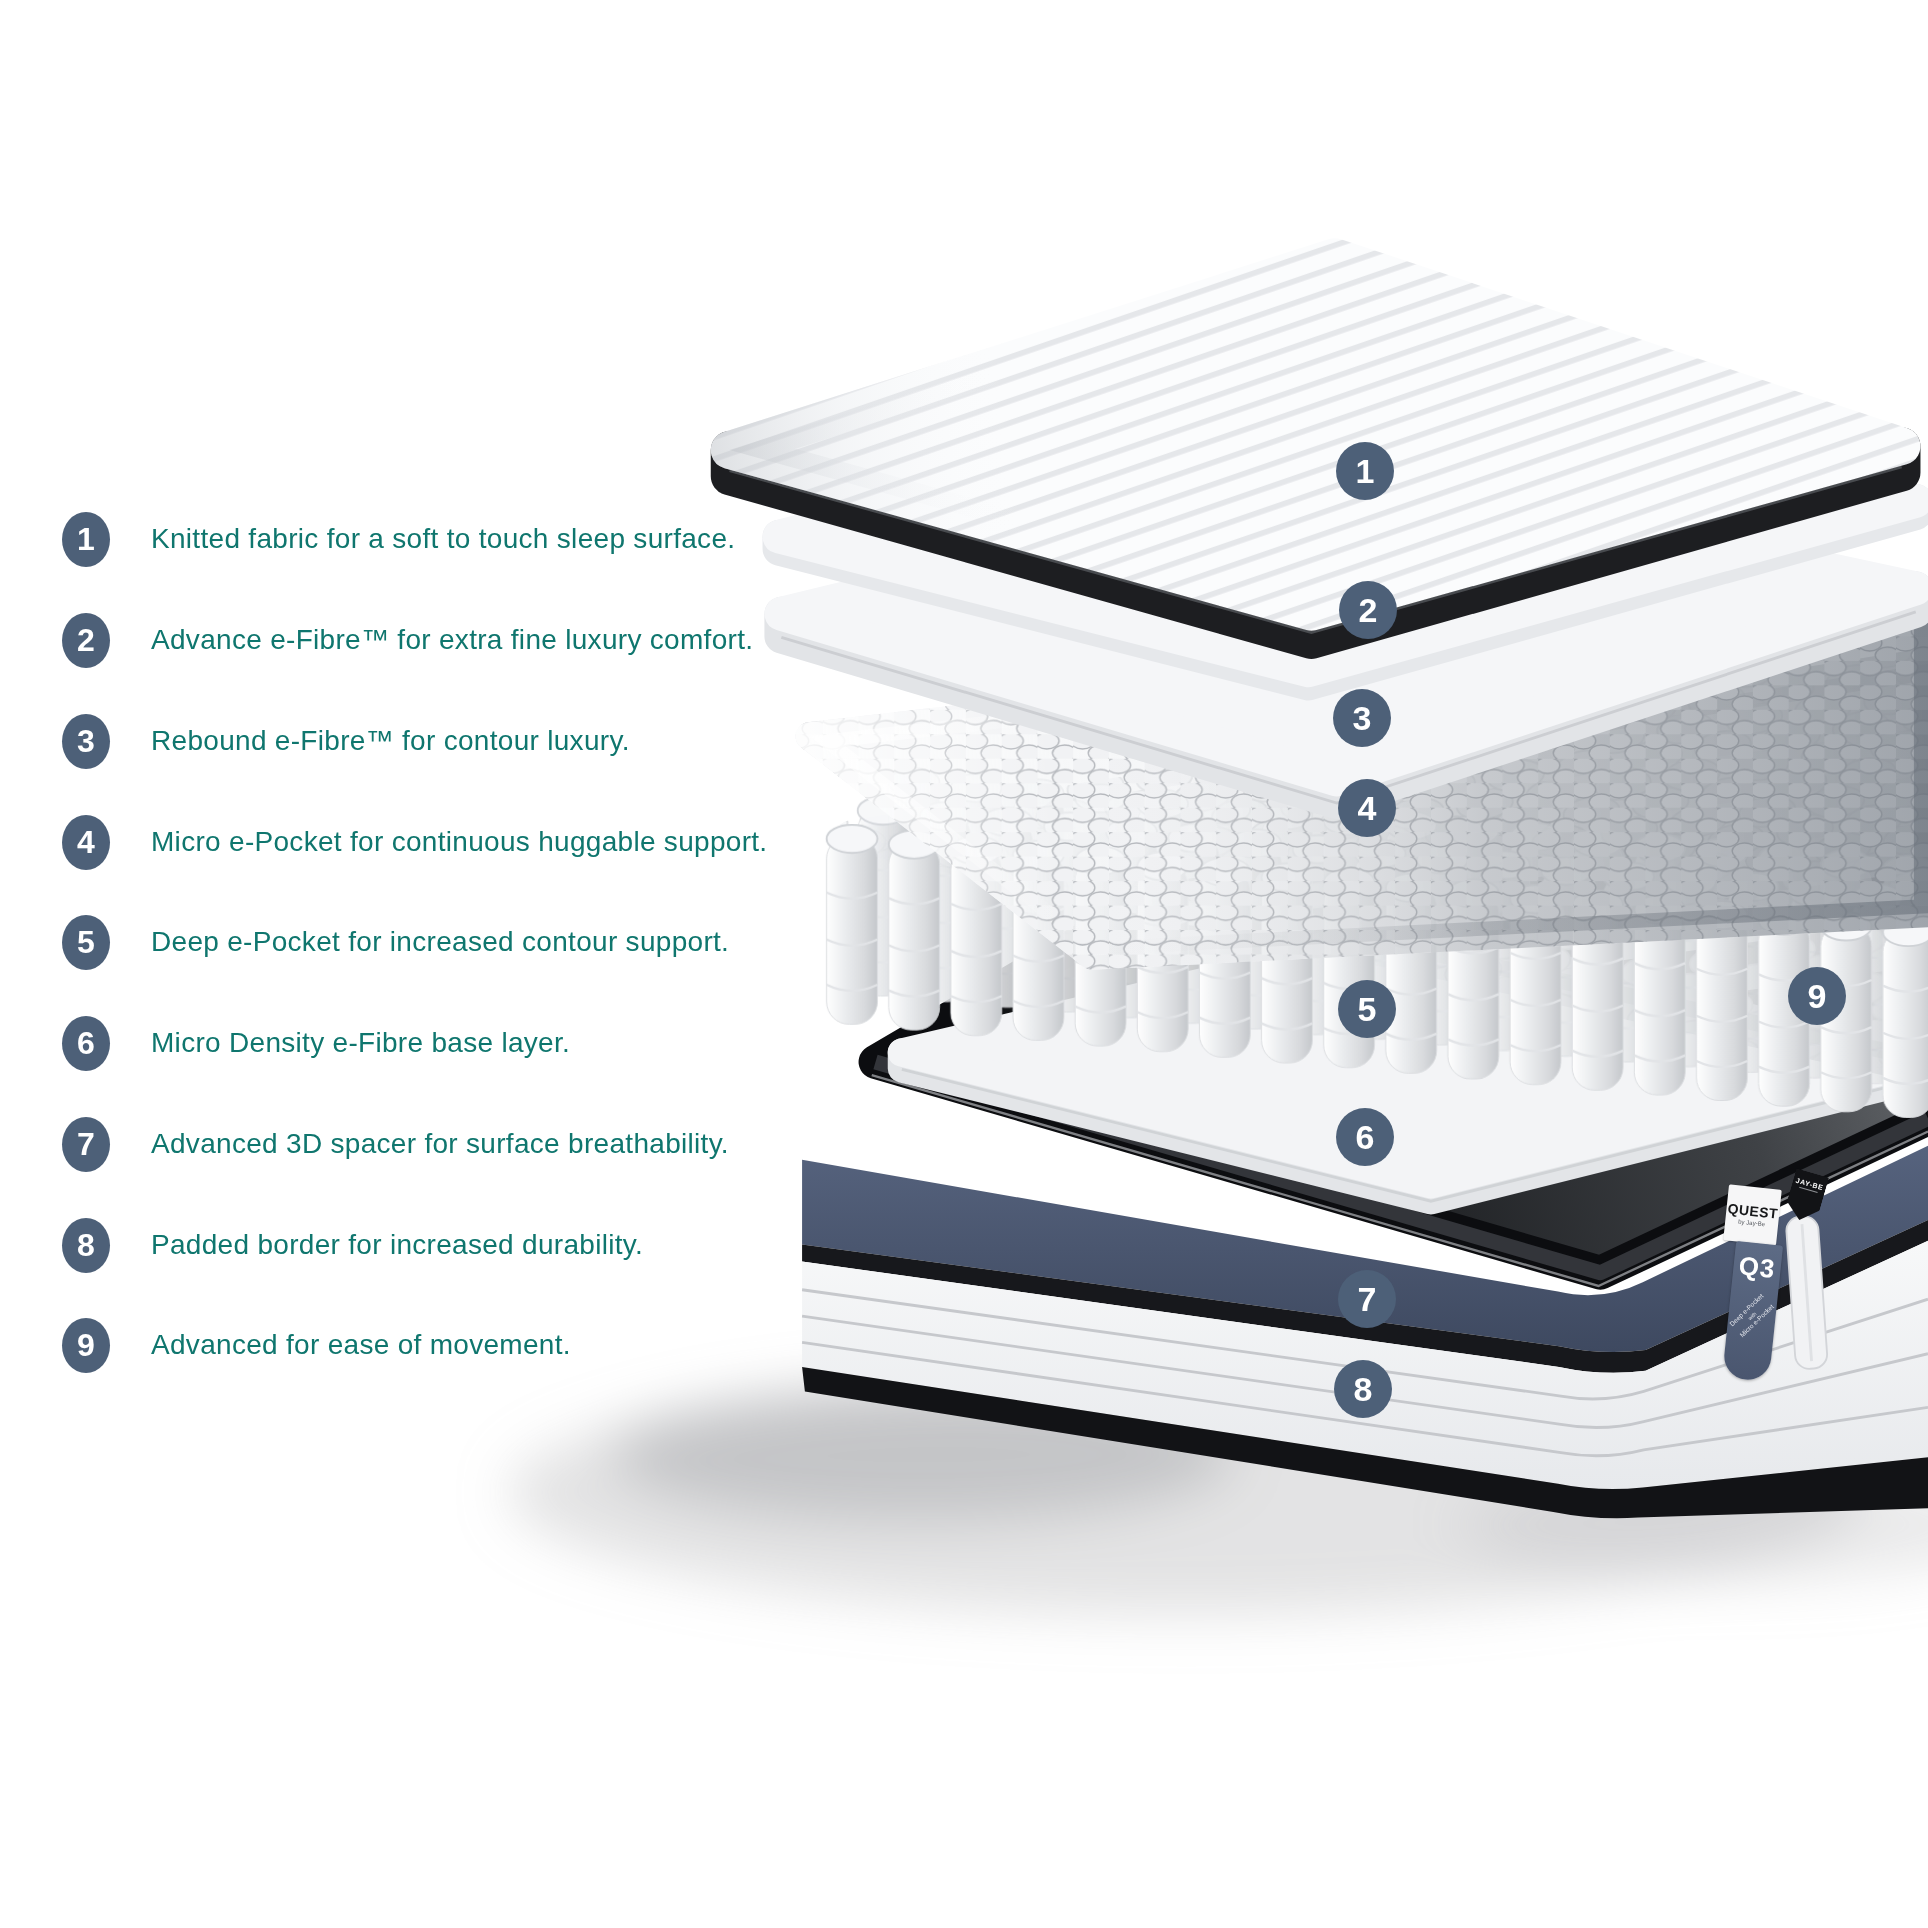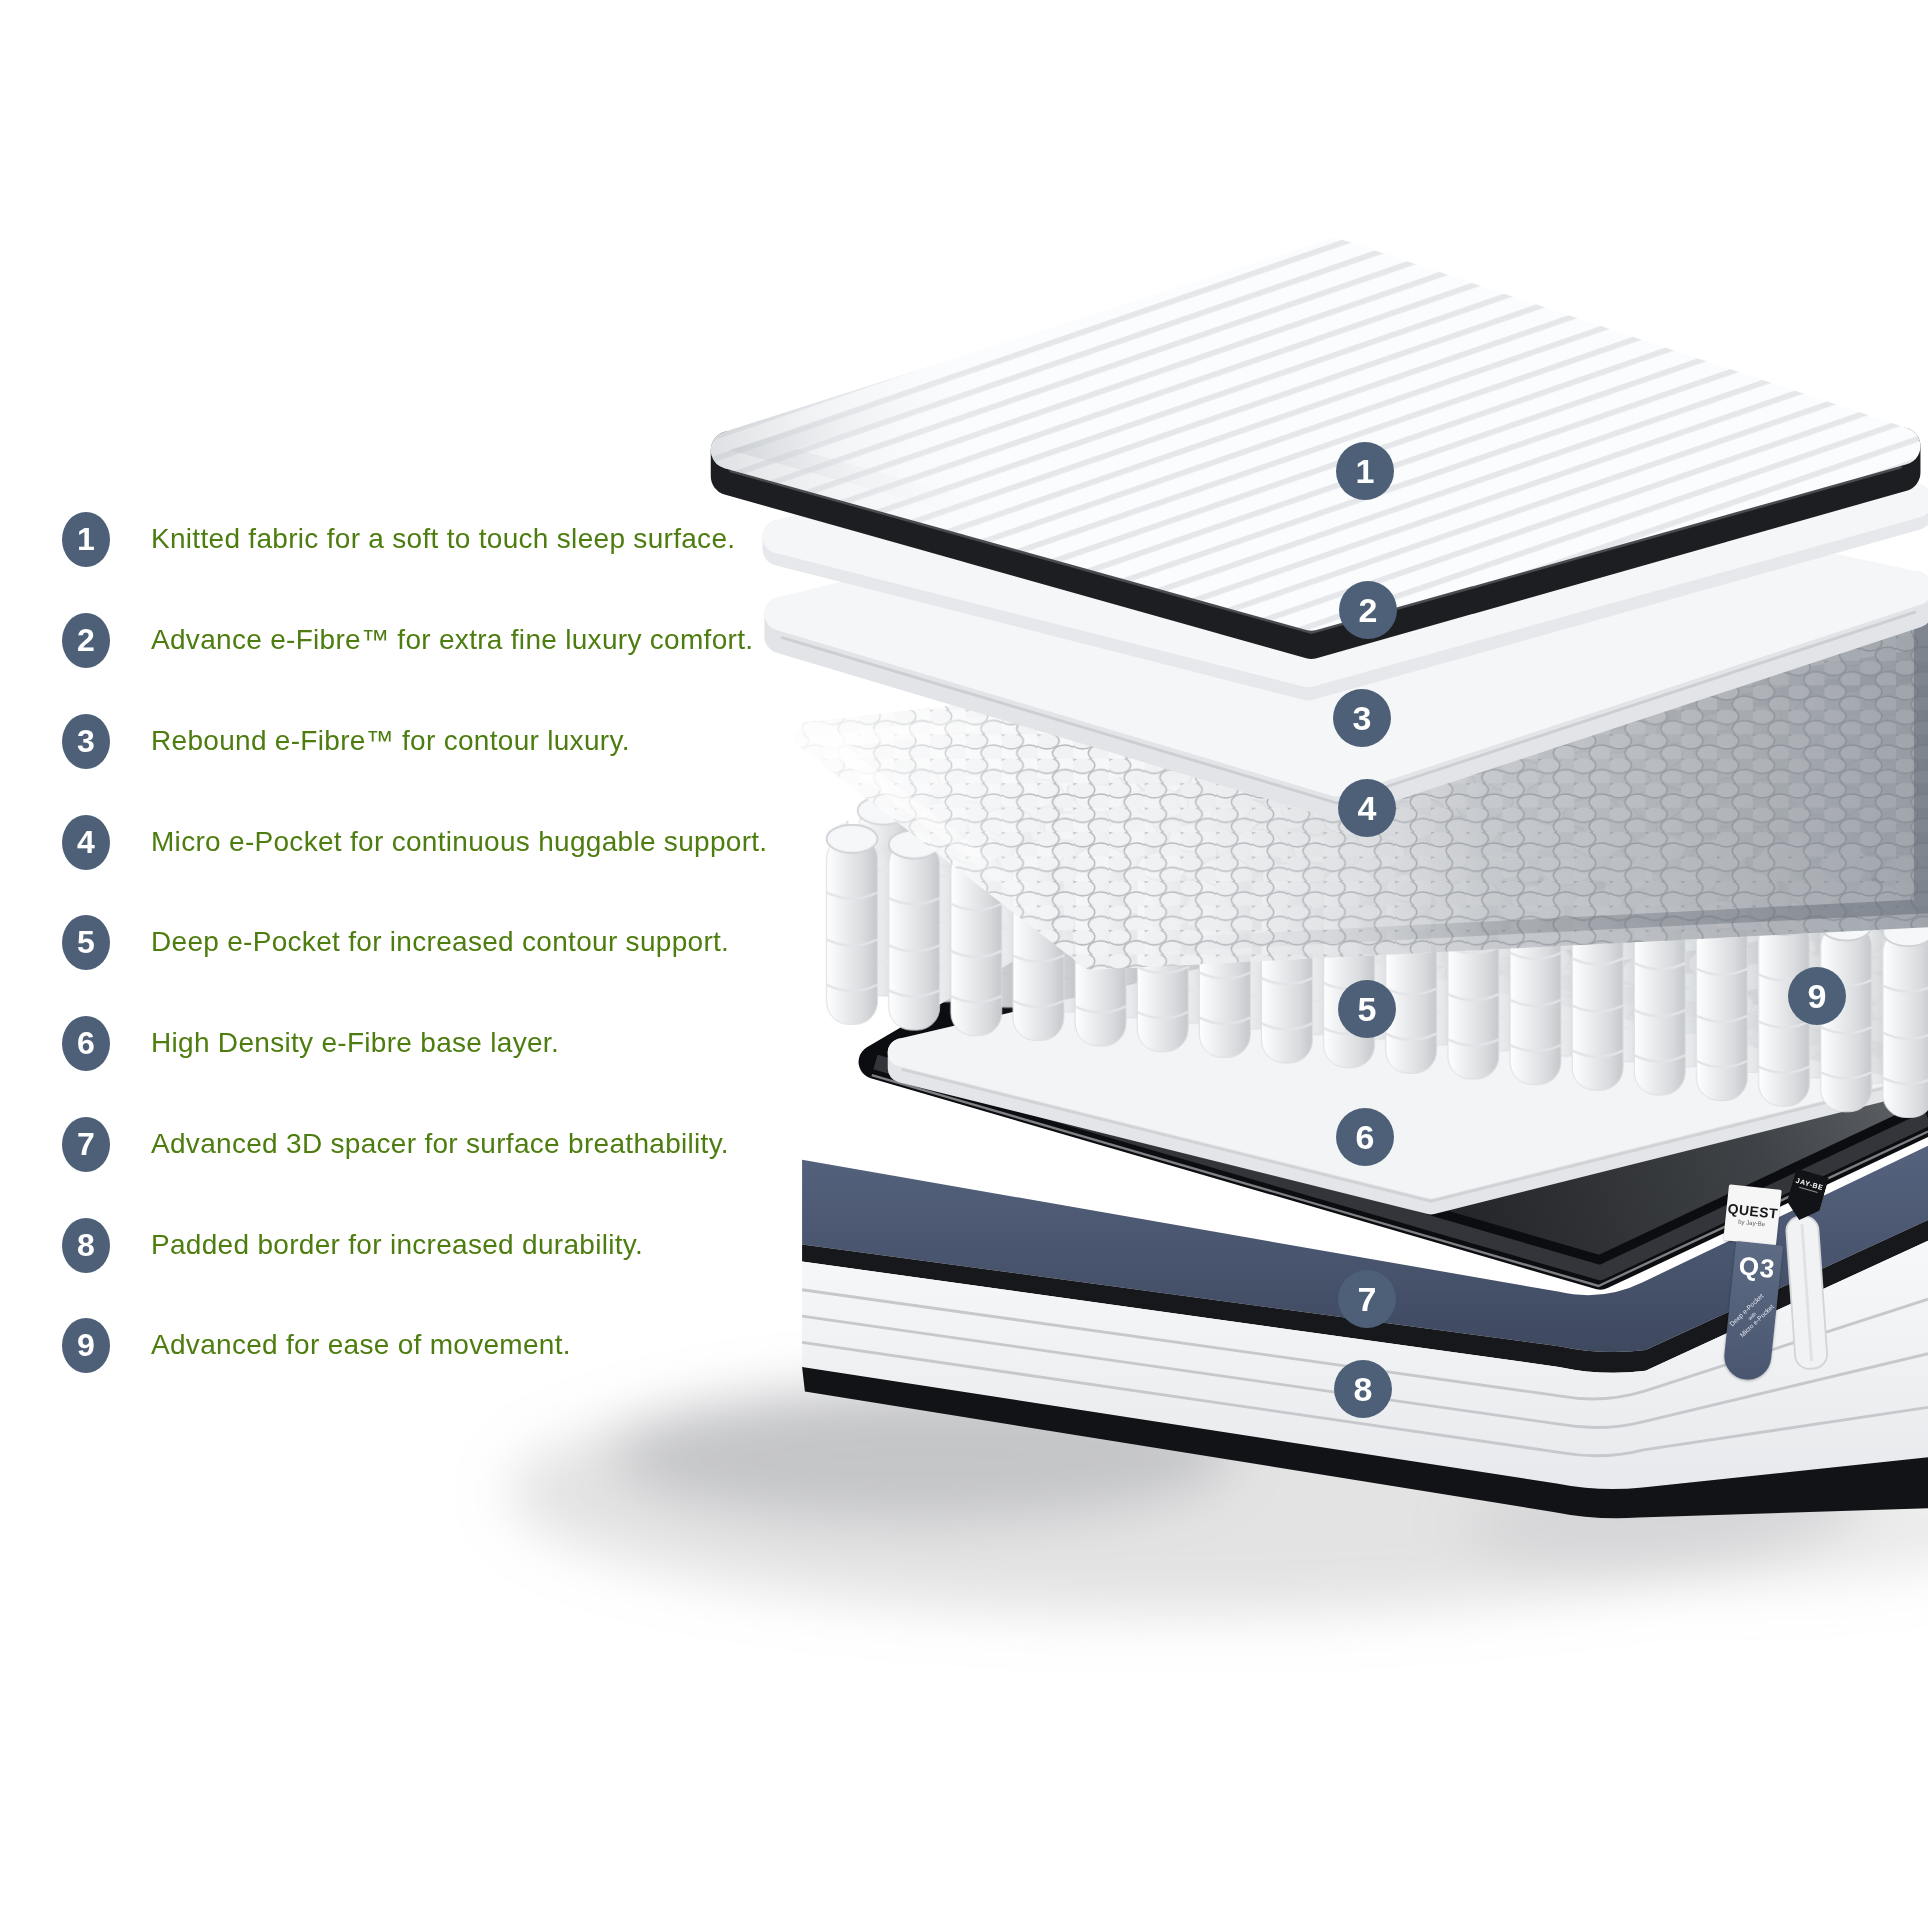--- a/index.html
+++ b/index.html
@@ -4,21 +4,21 @@
 <style>
   html,body{margin:0;padding:0;background:#ffffff;}
   .canvas{position:relative;width:1928px;height:1928px;background:#ffffff;overflow:hidden;
           font-family:"Liberation Sans", sans-serif;}
   svg.scene{position:absolute;left:0;top:0;}
 
   
   .legend-row{position:absolute;left:62px;display:flex;align-items:center;height:56px;}
   .legend-badge{width:48px;height:55px;border-radius:50%;background:#4d6078;color:#fff;
     display:flex;align-items:center;justify-content:center;font-size:32px;font-weight:700;flex:0 0 auto;}
-  .legend-text{margin-left:41px;font-size:28px;color:#4d7c0f;letter-spacing:0.3px;white-space:nowrap;}
+  .legend-text{margin-left:41px;font-size:28px;color:#0f766e;letter-spacing:0.3px;white-space:nowrap;}
 
   
   .callout{position:absolute;width:58px;height:58px;border-radius:50%;background:#4d6078;color:#fff;
     display:flex;align-items:center;justify-content:center;font-size:34px;font-weight:700;}
 
   
   .label-quest{position:absolute;left:1726px;top:1187px;width:53px;height:56px;background:#f6f6f7;
     transform:rotate(6deg);display:flex;flex-direction:column;align-items:center;justify-content:center;
     border-radius:1.9px;box-shadow:0 0.9px 1.9px rgba(0,0,0,.25);}
   .label-quest .brand{font-size:14px;font-weight:800;letter-spacing:0.5px;color:#17181a;line-height:14px;}
@@ -267,21 +267,21 @@
     <div class="legend-row" style="top:814px;">
       <div class="legend-badge">4</div>
       <div class="legend-text">Micro e-Pocket for continuous huggable support.</div>
     </div>
     <div class="legend-row" style="top:914px;">
       <div class="legend-badge">5</div>
       <div class="legend-text">Deep e-Pocket for increased contour support.</div>
     </div>
     <div class="legend-row" style="top:1015px;">
       <div class="legend-badge">6</div>
-      <div class="legend-text">High Density e-Fibre base layer.</div>
+      <div class="legend-text">Micro Density e-Fibre base layer.</div>
     </div>
     <div class="legend-row" style="top:1116px;">
       <div class="legend-badge">7</div>
       <div class="legend-text">Advanced 3D spacer for surface breathability.</div>
     </div>
     <div class="legend-row" style="top:1217px;">
       <div class="legend-badge">8</div>
       <div class="legend-text">Padded border for increased durability.</div>
     </div>
     <div class="legend-row" style="top:1317px;">

